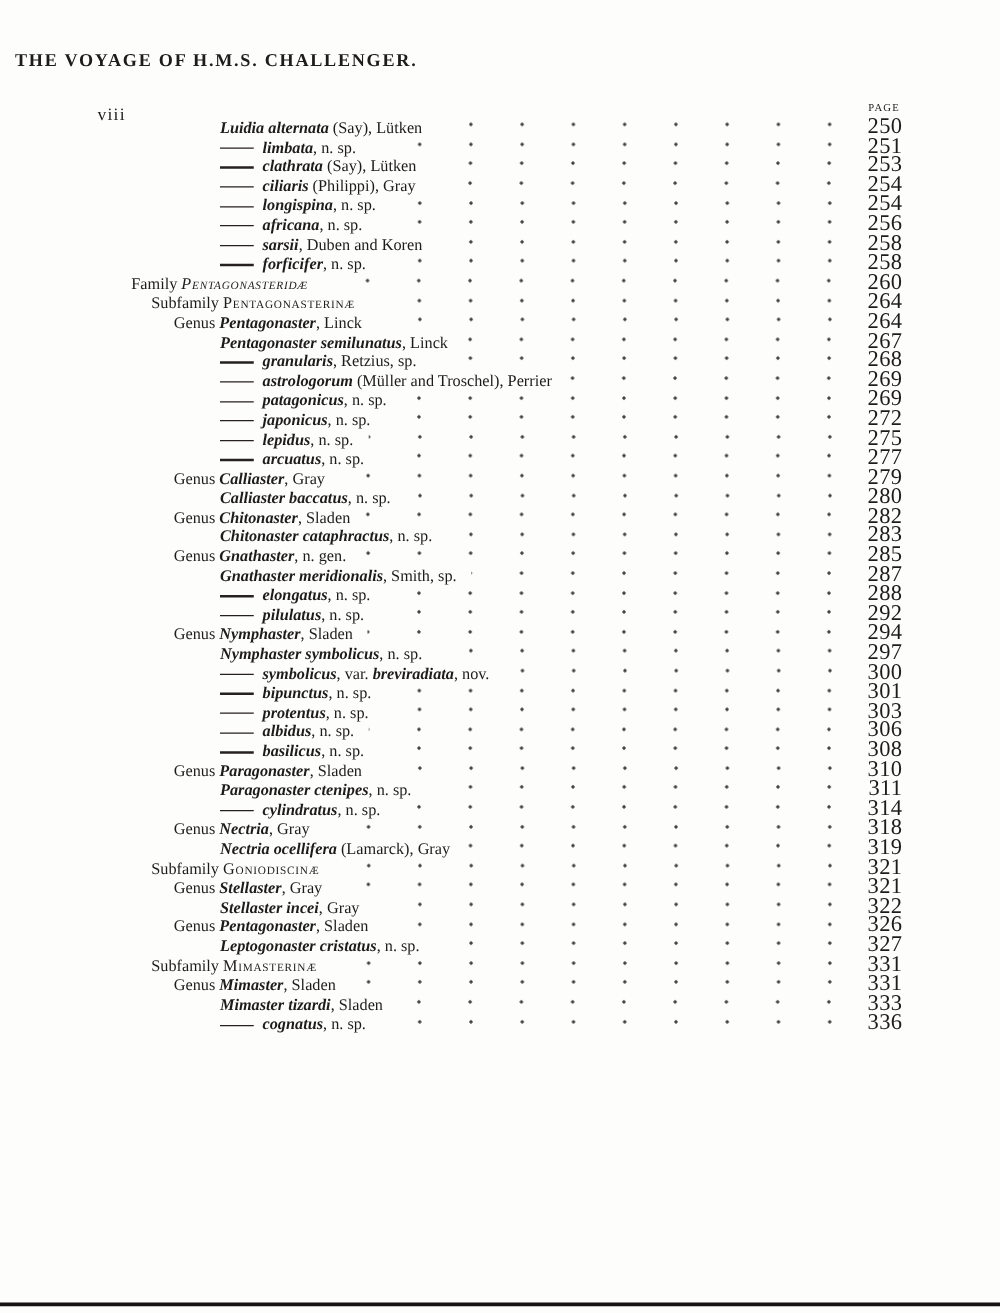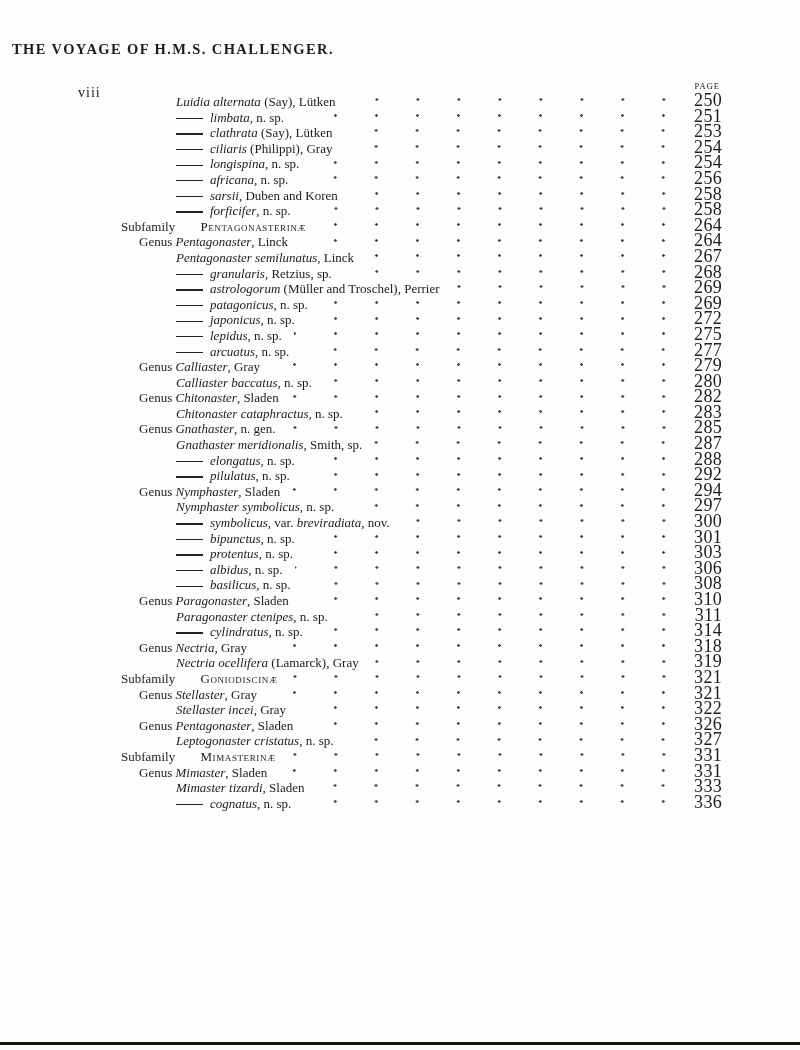--- a/index.html
+++ b/index.html
@@ -30,22 +30,22 @@
     display:flex;align-items:baseline;
     height:15.6px;line-height:15.6px;
     font-size:13px;
   }
   .label{white-space:nowrap;}
   .indent-0 .label{padding-left:27px;}
   .indent-1 .label{padding-left:43px;}
   .indent-2 .label{padding-left:61px;text-align:right;}
   .indent-3 .label{padding-left:98px;}
   .seg-r{font-style:normal;}
-  .seg-i{font-style:italic;}
-  .seg-sc{font-variant:small-caps;letter-spacing:0.6px;margin-left:22px;}
+  .seg-i{font-style:italic;font-weight:bold;}
+  .seg-sc{font-variant:small-caps;letter-spacing:0.6px;}
   .seg-sci{font-variant:small-caps;font-style:italic;letter-spacing:0.6px;}
   .ditto{
     display:inline-block;width:27px;height:1.3px;
     background:#26211e;vertical-align:2.5px;margin-right:7px;
   }
   .leader{
     flex:1;height:11px;align-self:center;
     margin:0 10px 0 12px;
     background-image:radial-gradient(circle, #44403c 1.1px, rgba(0,0,0,0) 1.5px);
     background-size:41px 11px;
@@ -104,20 +104,25 @@
     <div class="row indent-3">
       <span class="label"><span class="ditto"></span><span class="seg-i">sarsii</span><span class="seg-r">, Duben and Koren</span></span>
       <span class="leader"></span>
       <span class="pg">258</span>
     </div>
     <div class="row indent-3">
       <span class="label"><span class="ditto"></span><span class="seg-i">forficifer</span><span class="seg-r">, n. sp.</span></span>
       <span class="leader"></span>
       <span class="pg">258</span>
     </div>
+    <div class="row indent-0">
+      <span class="label"><span class="seg-r">Family </span><span class="seg-sci">Pentagonasteridæ</span></span>
+      <span class="leader"></span>
+      <span class="pg">260</span>
+    </div>
     <div class="row indent-1">
       <span class="label"><span class="seg-r">Subfamily </span><span class="seg-sc">Pentagonasterinæ</span></span>
       <span class="leader"></span>
       <span class="pg">264</span>
     </div>
     <div class="row indent-2">
       <span class="label"><span class="seg-r">Genus </span><span class="seg-i">Pentagonaster</span><span class="seg-r">, Linck</span></span>
       <span class="leader"></span>
       <span class="pg">264</span>
     </div>

